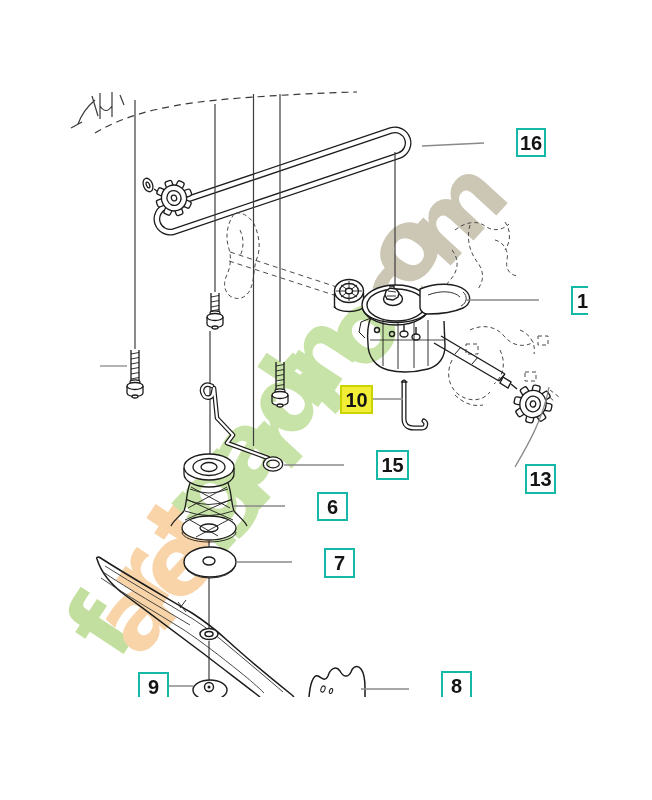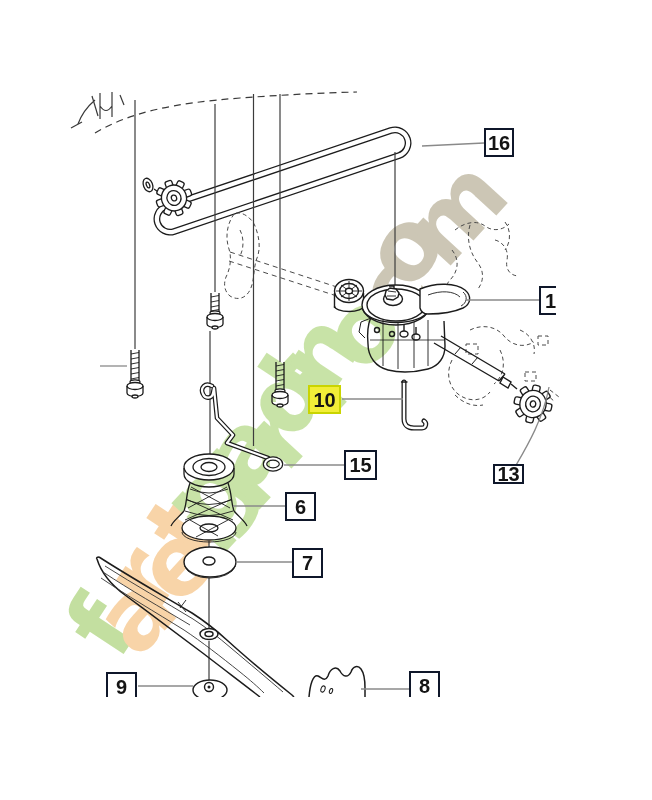--- a/index.html
+++ b/index.html
@@ -9,23 +9,23 @@
   #watermark{position:absolute;left:100px;top:592px;z-index:1;white-space:nowrap;
              font:700 96px "DejaVu Sans",sans-serif;letter-spacing:-0.24em;
              transform:rotate(-51.5deg);transform-origin:0px 60px;opacity:.95;}
   #watermark span{display:inline-block;}
   .wm-odd{transform:translateY(-9px) rotate(-5deg);}
   .wm-even{transform:translateY(7px) rotate(4deg);}
   
   #clip{position:absolute;left:0;top:0;width:652px;height:697px;overflow:hidden;z-index:2;}
   #art{position:absolute;left:0;top:0;}
   
-  .plabel{position:absolute;box-sizing:border-box;background:#fff;border:2px solid #0f172a;
+  .plabel{position:absolute;box-sizing:border-box;background:#fff;border:2px solid #14b8a6;
           color:#141414;font:700 20px/1 "Liberation Sans",sans-serif;
-          display:flex;align-items:center;justify-content:center;z-index:3;}
+          display:flex;align-items:center;justify-content:center;z-index:3;margin-left:32px;}
   .plabel.hl{background:#f2ee38;border-color:#c9d400;}
   .plabel.cut-right{border-right:none;justify-content:flex-start;padding-left:4px;}
 </style>
 </head>
 <body>
 
 <div id="stage">
 
   <div id="watermark"><span class="wm-odd" style="color: rgb(192, 222, 155);">f</span><span class="wm-even" style="color: rgb(248, 210, 164);">a</span><span class="wm-odd" style="color: rgb(248, 210, 164);">r</span><span class="wm-even" style="color: rgb(248, 210, 164);">e</span><span class="wm-odd" style="color: rgb(248, 210, 164);">t</span><span class="wm-even" style="color: rgb(198, 226, 163);">i</span><span class="wm-odd" style="color: rgb(198, 226, 163);">g</span><span class="wm-even" style="color: rgb(198, 226, 163);">i</span><span class="wm-odd" style="color: rgb(198, 226, 163);">a</span><span class="wm-even" style="color: rgb(198, 226, 163);">r</span><span class="wm-odd" style="color: rgb(198, 226, 163);">d</span><span class="wm-even" style="color: rgb(198, 226, 163);">i</span><span class="wm-odd" style="color: rgb(198, 226, 163);">n</span><span class="wm-even" style="color: rgb(198, 226, 163);">o</span><span class="wm-odd" style="color: rgb(202, 196, 178);">.</span><span class="wm-even" style="color: rgb(202, 196, 178);">c</span><span class="wm-odd" style="color: rgb(202, 196, 178);">o</span><span class="wm-even" style="color: rgb(202, 196, 178);">m</span></div>
 
@@ -253,19 +253,19 @@
         <path d="M138,686 H193"></path>
         <path d="M361,689 H409"></path>
         <path d="M100,366 H127"></path>
       </g>
     </svg>
 
     <div class="plabel" style="left:484px;top:128px;width:30px;height:29px;">16</div>
     <div class="plabel cut-right" style="left:539px;top:286px;width:17px;height:29px;">1</div>
     <div class="plabel hl" style="left:308px;top:385px;width:33px;height:29px;">10</div>
     <div class="plabel" style="left:344px;top:450px;width:33px;height:30px;">15</div>
-    <div class="plabel" style="left:493px;top:464px;width:31px;height:20px;">13</div>
+    <div class="plabel" style="left:493px;top:464px;width:31px;height:30px;">13</div>
     <div class="plabel" style="left:285px;top:492px;width:31px;height:29px;">6</div>
     <div class="plabel" style="left:292px;top:548px;width:31px;height:30px;">7</div>
     <div class="plabel" style="left:106px;top:672px;width:31px;height:30px;">9</div>
     <div class="plabel" style="left:409px;top:671px;width:31px;height:30px;">8</div>
   </div>
 </div>
 
 </body></html>

